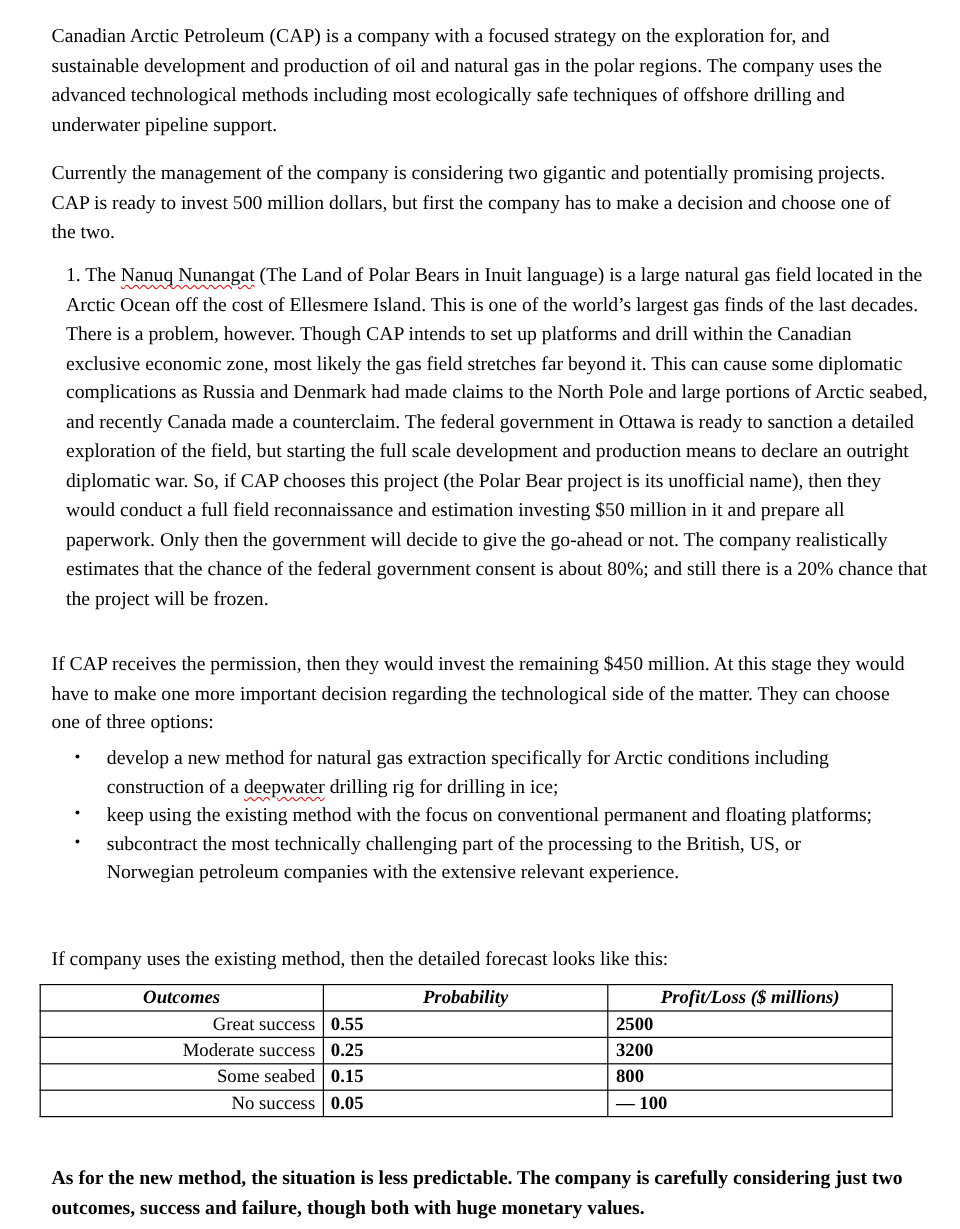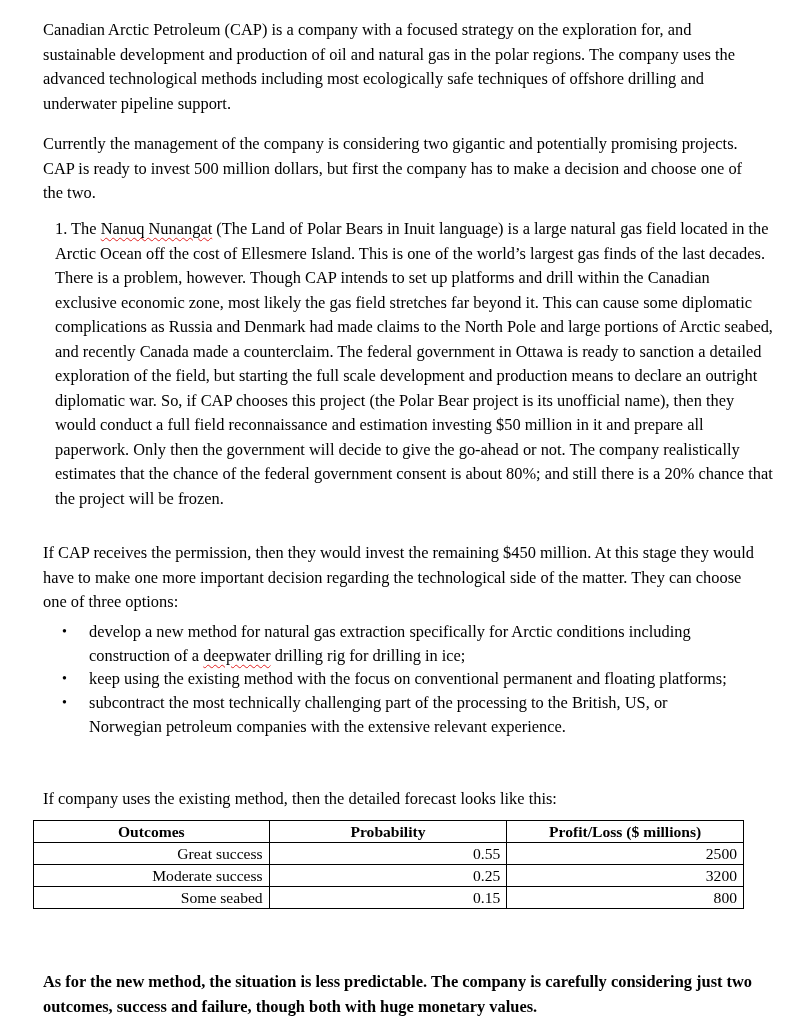--- a/index.html
+++ b/index.html
@@ -67,28 +67,29 @@
       font-size: 15.6px;
       line-height: 19px;
     }
     table.forecast th, table.forecast td {
       border: 1px solid #000;
       padding: 1px 6px;
       height: 19px;
     }
     table.forecast th {
       font-weight: bold;
+      font-style: italic;
       text-align: center;
       border-bottom: 1.5px solid #000;
     }
     table.forecast col.c1 { width: 236px; }
     table.forecast col.c2 { width: 238px; }
     table.forecast col.c3 { width: 237px; }
     table.forecast td.outcome { text-align: right; }
-    table.forecast td.center { text-align: right; }
+    table.forecast td.center { text-align: left; font-weight: bold; }
     .para6 { position: absolute; top: 962px; left: 0; width: 720px; font-weight: bold; }
   </style>
 </head>
 <body>
 
 <div class="page">
 
   <p class="para1">Canadian Arctic Petroleum (CAP) is a company with a focused strategy on the exploration for, and sustainable development and production of oil and natural gas in the polar regions. The company uses the advanced technological methods including most ecologically safe techniques of offshore drilling and underwater pipeline support.</p>
 
   <p class="para2">Currently the management of the company is considering two gigantic and potentially promising projects. CAP is ready to invest 500 million dollars, but first the company has to make a decision and choose one of the two.</p>
@@ -136,18 +137,23 @@
       <tr>
         <td class="outcome">Moderate success</td>
         <td class="center">0.25</td>
         <td class="center">3200</td>
       </tr>
       <tr>
         <td class="outcome">Some seabed</td>
         <td class="center">0.15</td>
         <td class="center">800</td>
       </tr>
+      <tr>
+        <td class="outcome">No success</td>
+        <td class="center">0.05</td>
+        <td class="center">— 100</td>
+      </tr>
     </tbody>
   </table>
 
   <p class="para6">As for the new method, the situation is less predictable. The company is carefully considering just two outcomes, success and failure, though both with huge monetary values.</p>
 
 </div>
 
 </body></html>

